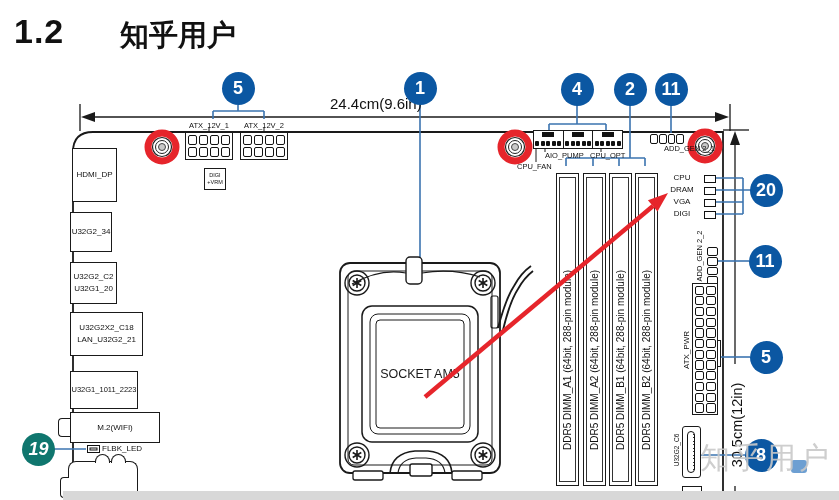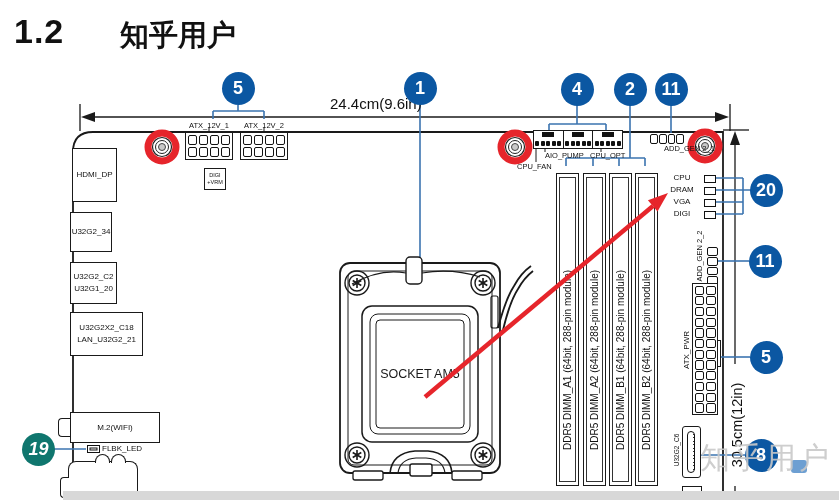--- a/index.html
+++ b/index.html
@@ -299,20 +299,23 @@
     <span>U32G2_34</span>
   </div>
   <div class="comp abs" style="left:70px;top:262px;width:47px;height:42px;">
     <span>U32G2_C2</span>
     <span>U32G1_20</span>
   </div>
   <div class="comp abs" style="left:70px;top:312px;width:73px;height:44px;">
     <span>U32G2X2_C18</span>
     <span>LAN_U32G2_21</span>
   </div>
+  <div class="comp abs" style="left:70px;top:371px;width:68px;height:38px;font-size:7.5px;">
+    <span>U32G1_1011_2223</span>
+  </div>
   <div class="abs" style="left:58px;top:418px;width:13px;height:19px;border:1.5px solid #1a1a1a;border-right:none;border-radius:4px 0 0 4px;background:#fff;z-index:2;"></div>
   <div class="comp abs" style="left:70px;top:412px;width:90px;height:31px;">
     <span>M.2(WIFI)</span>
   </div>
 
   <div class="abs" style="left:87px;top:445px;width:13px;height:8px;border:1.4px solid #111;box-shadow:inset 0 0 0 1.5px #fff,inset 0 0 0 2.5px #111;background:#fff;z-index:2;"></div>
   <div class="abs lab" style="left:102px;top:444px;font-size:8px;">FLBK_LED</div>
 
   <div class="abs" style="left:68px;top:461px;width:70px;height:39px;border:1.6px solid #1a1a1a;border-bottom:none;border-radius:8px 8px 0 0;background:#fff;z-index:3;"></div>
   <div class="abs" style="left:95px;top:454px;width:15px;height:9px;border:1.5px solid #1a1a1a;border-bottom:none;border-radius:8px 8px 0 0;background:#fff;z-index:3;"></div>

